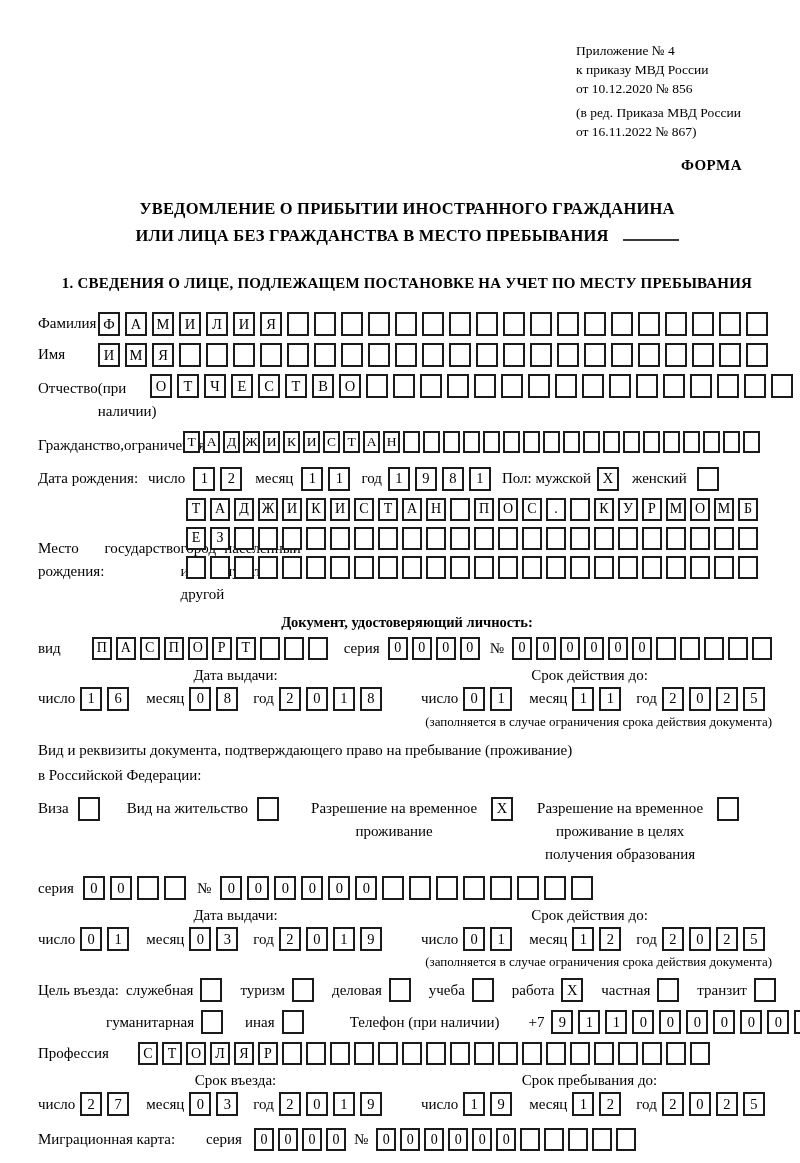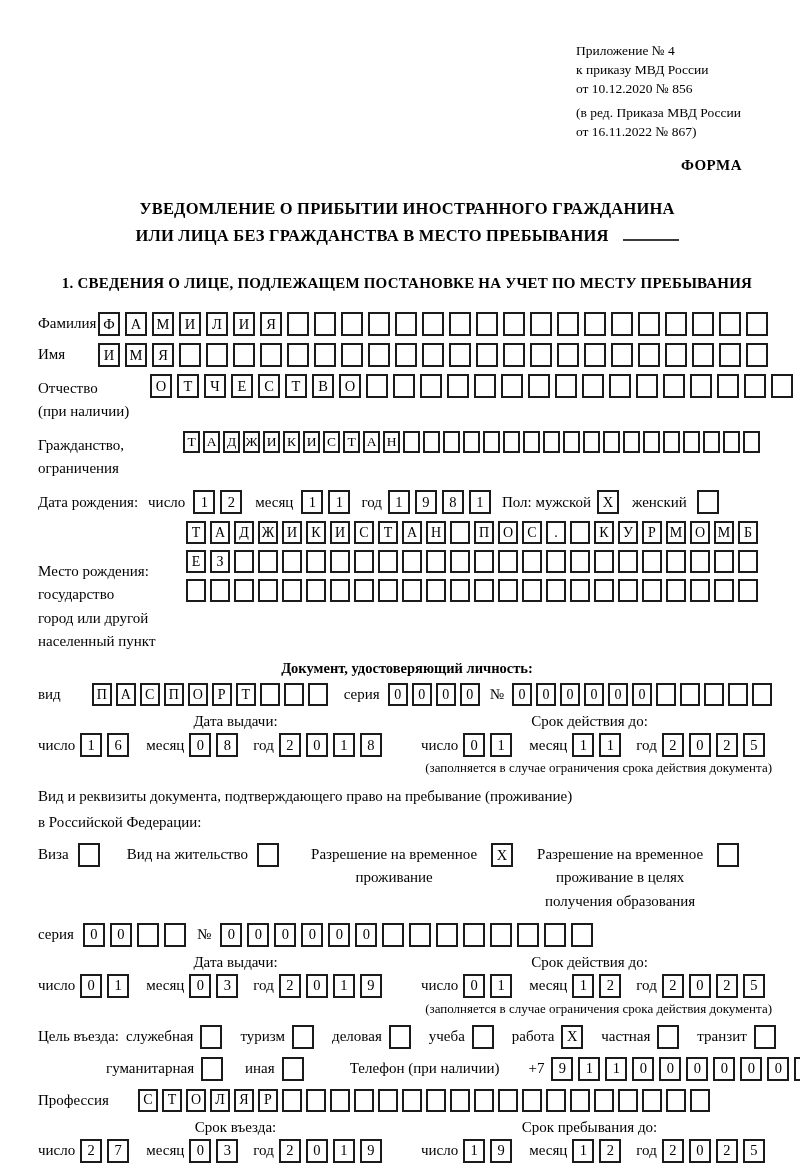--- a/index.html
+++ b/index.html
@@ -13,21 +13,21 @@
   .hdr { width:186px; margin-left:auto; margin-right:14px; font-size:13.5px; line-height:1.4; }
   .hdr .gap { height:5px; }
   .forma { text-align:right; margin:16px 34px 16px 0; font-weight:bold; font-size:15px; letter-spacing:.5px; }
   
   .title { text-align:center; font-weight:bold; font-size:16.5px; line-height:1.6; margin-top:22px; letter-spacing:.2px; }
   .blank-underline { display:inline-block; width:56px; border-bottom:2.5px solid #3a3a3a; height:14px; margin-left:14px; }
   .sect { font-weight:bold; font-size:15px; text-align:center; margin-top:26px; margin-bottom:20px; letter-spacing:.2px; }
   
   .row { display:flex; align-items:flex-start; margin-bottom:7px; }
   .lbl { flex:none; padding-top:3px; }
-  .lblcol { flex:none; display:flex; flex-direction:column; line-height:1.55; padding-top:3px; }
+  .lblcol { flex:none; display:flex; flex-direction:row; line-height:1.55; padding-top:3px; }
   
   .cells { display:flex; flex-wrap:nowrap; }
   .cell {
     flex:none; width:22px; height:24px; box-sizing:border-box;
     border:2px solid #1b1b1b; margin-right:5px;
     display:flex; align-items:center; justify-content:center;
     font-size:14.5px; background:#fff;
   }
   .cells-md .cell { width:20px; height:23px; margin-right:4px; font-size:14px; }
   .cells-sm .cell { width:17px; height:22px; margin-right:3px; font-size:13.5px; }

